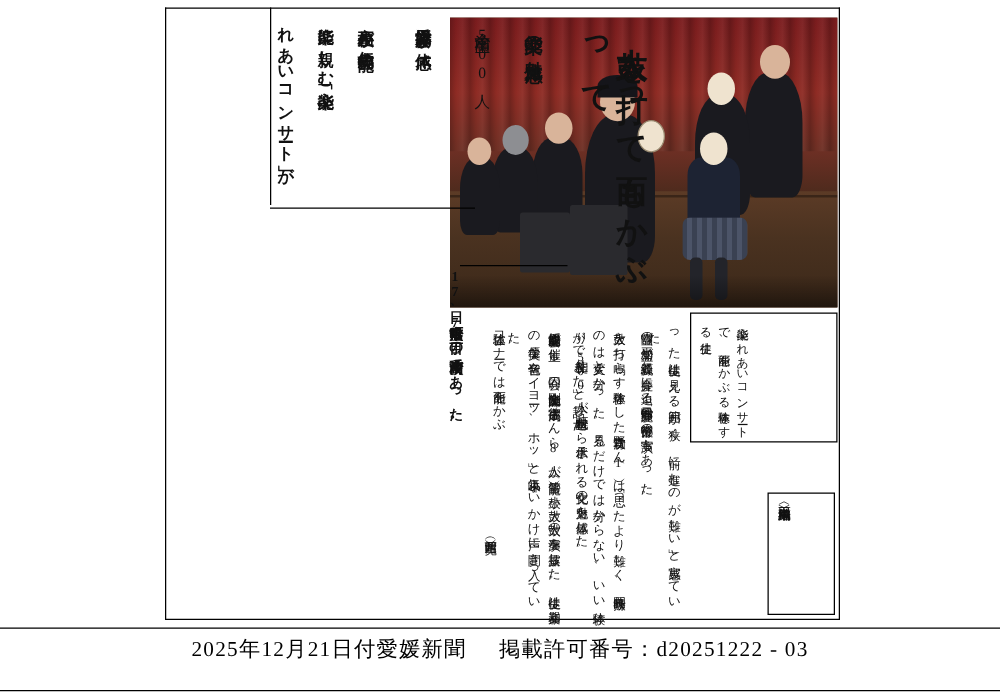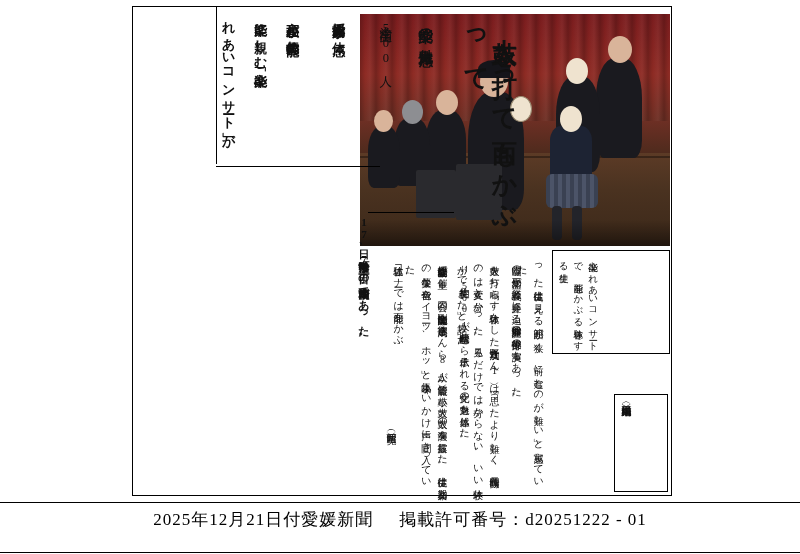--- a/index.html
+++ b/index.html
@@ -403,17 +403,17 @@
     </div>
 
     <div class="note-box" style="left:482px; top:388px; width:54px; height:98px;">
       <div class="note-text">〈紙面編集〉楠田浩司</div>
     </div>
 
   </div>
 
   <div class="footer-rule-top"></div>
   <div class="footer">
-    <span>2025年12月21日付愛媛新聞</span><span class="gap"></span><span>掲載許可番号：d20251222 - 01</span>
+    <span>2025年12月21日付愛媛新聞</span><span class="gap"></span><span>掲載許可番号：d20251222 - 03</span>
   </div>
   <div class="footer-rule-bottom"></div>
 
 </div>
 
 </body></html>

